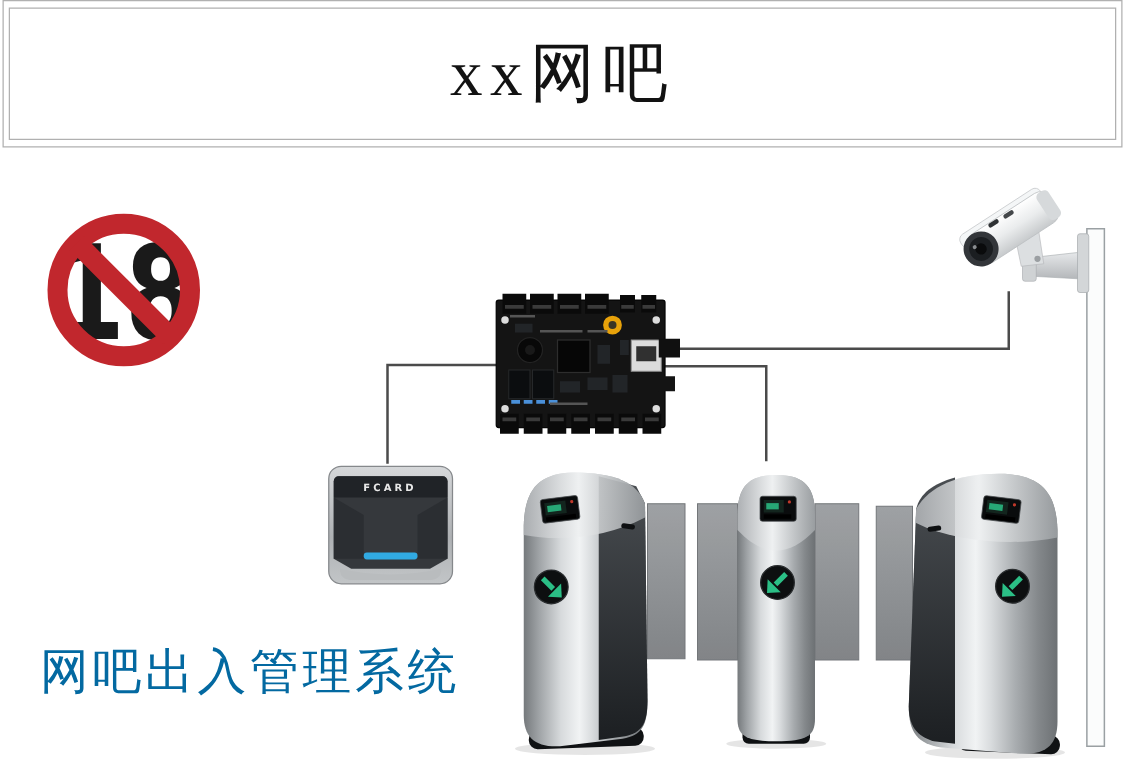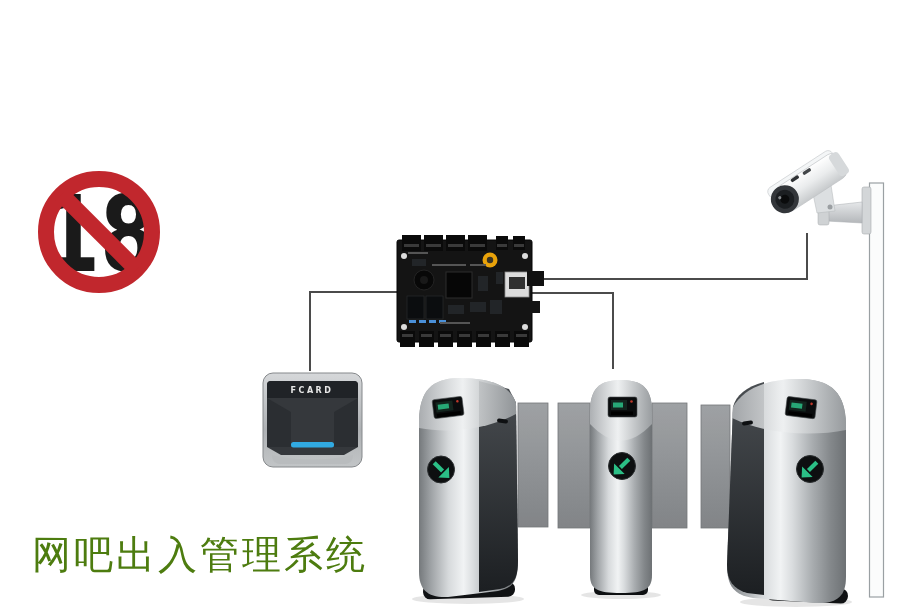--- a/index.html
+++ b/index.html
@@ -4,33 +4,38 @@
 <style>
   html,body{margin:0;padding:0;background:#fff;}
   .canvas{position:relative;width:900px;height:608px;background:#ffffff;overflow:hidden;
           font-family:"Liberation Sans","DejaVu Sans",sans-serif;}
   .title-box{position:absolute;left:2px;top:0;width:894px;height:116px;
              border:1px solid #b0b0b0;background:#fff;}
   .title-inner{position:absolute;left:4px;top:5px;right:4px;bottom:5px;
                border:1px solid #b0b0b0;display:flex;align-items:center;justify-content:center;}
   .title-text{font-family:"Liberation Serif","DejaVu Serif",serif;font-size:52px;color:#121212;
               letter-spacing:6px;}
-  .footer-text{position:absolute;left:32px;top:528px;
-               font-family:"Liberation Serif","DejaVu Serif",serif;font-size:39px;color:#4d7c0f;
+  .footer-text{position:absolute;left:32px;top:510px;
+               font-family:"Liberation Serif","DejaVu Serif",serif;font-size:39px;color:#0369a1;
                letter-spacing:3px;white-space:nowrap;}
   svg.scene{position:absolute;left:0;top:0;}
   .ban-num{font-family:"DejaVu Sans","Liberation Sans",sans-serif;font-weight:bold;}
   .fcard-label{font-family:"DejaVu Sans","Liberation Sans",sans-serif;font-weight:bold;
                letter-spacing:2.5px;}
 </style>
 </head>
 <body>
 
 <div class="canvas">
 
+  <div class="title-box">
+    <div class="title-inner">
+      <span class="title-text">xx网吧</span>
+    </div>
+  </div>
 
   <svg class="scene" width="900" height="608" viewBox="0 0 900 608">
     <defs>
       <linearGradient id="steel" x1="0" y1="0" x2="1" y2="0">
         <stop offset="0" stop-color="#75797c"></stop>
           <stop offset="0.12" stop-color="#9ea2a5"></stop>
         <stop offset="0.3" stop-color="#d7dadc"></stop>
           <stop offset="0.45" stop-color="#f1f3f4"></stop>
         <stop offset="0.55" stop-color="#d9dcde"></stop>
           <stop offset="0.72" stop-color="#a8acaf"></stop>

